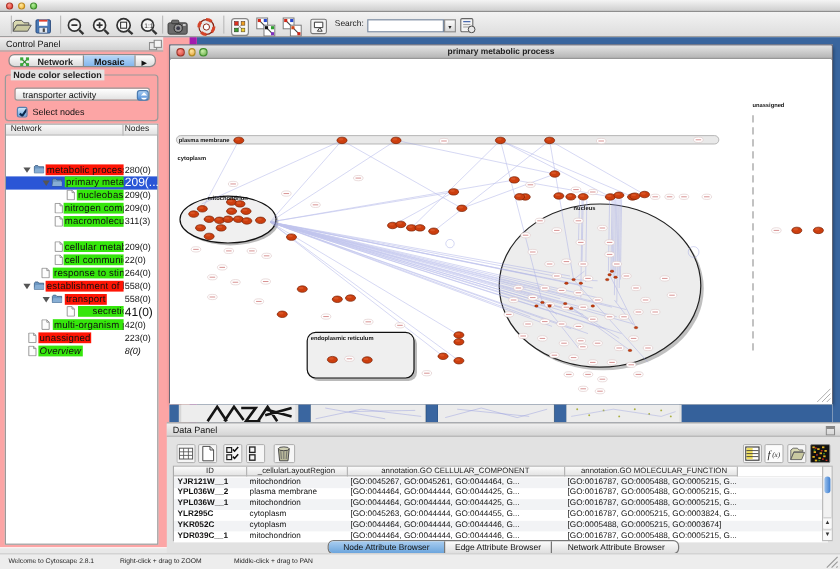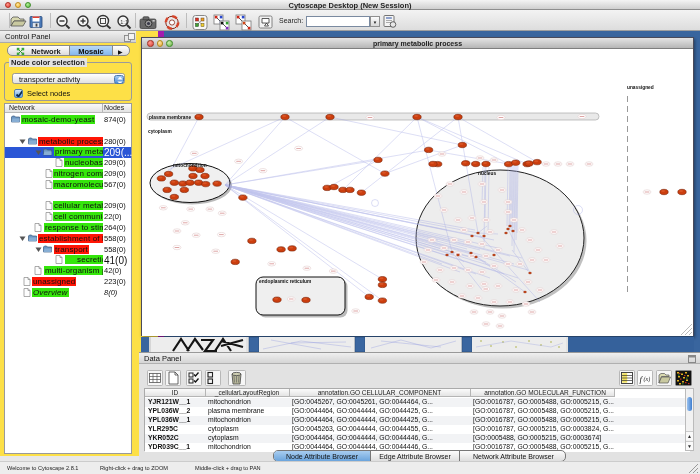--- a/index.html
+++ b/index.html
@@ -5,21 +5,20 @@
 html,body{width:700px;height:474px;overflow:hidden}
 body{font-family:"Liberation Sans",sans-serif;background:#e8e8e8;position:relative}
 .abs{position:absolute}
 svg{display:block}
 .tl{border-radius:50%;width:6px;height:6px;position:absolute;top:2px}
 </style></head><body>
 <div class="abs" style="left:0;top:0;width:700px;height:10px;background:linear-gradient(#f4f4f4,#cfcfcf);border-bottom:1px solid #8e8e8e">
 <div class="tl" style="left:5px;background:radial-gradient(circle at 35% 30%,#ff9a90,#e43b2f);border:0.5px solid #b03025"></div>
 <div class="tl" style="left:15px;background:radial-gradient(circle at 35% 30%,#ffe9a0,#f5b52e);border:0.5px solid #c08b20"></div>
 <div class="tl" style="left:25px;background:radial-gradient(circle at 35% 30%,#b5f09a,#57b93c);border:0.5px solid #3f8f2a"></div>
-<div class="abs" style="left:0;top:1px;width:700px;text-align:center;font-size:7.5px;font-weight:bold;color:#222">Cytoscape Desktop (New Session)</div>
 </div>
 <div class="abs" style="left:0;top:10px;width:700px;height:21px;background:linear-gradient(#f3f3f3,#dddddd);border-bottom:1px solid #9f9f9f">
 <div class="abs" style="left:9px;top:3px;width:1px;height:15px;background:#bdbdbd"></div>
 <div class="abs" style="left:50px;top:3px;width:1px;height:15px;background:#bdbdbd"></div>
 <div class="abs" style="left:135px;top:3px;width:1px;height:15px;background:#bdbdbd"></div>
 <div class="abs" style="left:186px;top:3px;width:1px;height:15px;background:#bdbdbd"></div>
 <svg class="abs" style="left:0;top:0;transform:translateZ(0)" width="700" height="21" viewBox="0 0 700 21">
 
 <path d="M11 16 L11 9 L13 7 L18 7 L20 9 L24 9 L24 11 L14 11 L11 16 Z" fill="#d8d8b0" stroke="#555" stroke-width="0.8"></path>
 <path d="M11 16 L14 11 L26 11 L23 16 Z" fill="#c9c9a0" stroke="#555" stroke-width="0.8"></path>
@@ -105,21 +104,21 @@
 <div class="abs" style="left:370px;top:6px;width:10px;height:11px;background:linear-gradient(#fdfdfd,#d8d8d8);border:1px solid #909090;font-size:4.5px;text-align:center;line-height:11px;color:#222">▼</div>
 <svg class="abs" style="left:383px;top:4px" width="14" height="14" viewBox="0 0 14 14">
 <rect x="1" y="1.5" width="10" height="11" rx="1" fill="#f4f4f4" stroke="#666" stroke-width="0.9"></rect>
 <line x1="3" y1="4" x2="9" y2="4" stroke="#4a6ab0" stroke-width="1.2"></line>
 <line x1="3" y1="6.5" x2="9" y2="6.5" stroke="#999" stroke-width="0.8"></line>
 <line x1="3" y1="8.5" x2="9" y2="8.5" stroke="#999" stroke-width="0.8"></line>
 <circle cx="10" cy="10.5" r="2.8" fill="#e8e8e8" stroke="#444" stroke-width="0.8"></circle>
 </svg>
 </div>
 <div class="abs" style="left:136px;top:31px;width:564px;height:322px;background:#39659e"></div>
-<div class="abs" style="left:0;top:31px;width:164px;height:425px;background:#fde047;border-right:6px solid #a21caf">
+<div class="abs" style="left:0;top:31px;width:164px;height:425px;background:#fca5a5;border-right:6px solid #a21caf">
 <div class="abs" style="left:0;top:0;width:136px;height:12px;background:linear-gradient(#f0f0f0,#d2d2d2);border-bottom:1px solid #aaa">
 <div class="abs" style="left:5px;top:1px;font-size:7.5px;color:#111">Control Panel</div>
 <svg class="abs" style="left:124px;top:1.5px" width="12" height="9" viewBox="0 0 12 9">
         <rect x="0.5" y="2.5" width="6" height="6" fill="#e8e8e8" stroke="#888" stroke-width="0.9"></rect>
         <rect x="4.5" y="0.5" width="6" height="6" fill="#f4f4f4" stroke="#888" stroke-width="0.9"></rect>
       </svg>
 </div>
 
 <div class="abs" style="left:7px;top:14px;width:123px;height:11px;border:1px solid #8a8a8a;border-radius:5px;background:linear-gradient(#ffffff,#dcdcdc);overflow:hidden">
 <div class="abs" style="left:61px;top:0;width:44px;height:11px;background:linear-gradient(#b8d8f8,#79b0ea);border-left:1px solid #8a8a8a;border-right:1px solid #8a8a8a"></div>
@@ -153,28 +152,20 @@
         <path d="M1.5 4.5 L3.5 6.5 L7.5 1" fill="none" stroke="#0a2a50" stroke-width="1.8"></path>
       </svg>
     </div>
 <div class="abs" style="left:27px;top:58px;font-size:7.5px;color:#111">Select nodes</div>
 <div class="abs" style="left:4px;top:72px;width:128px;height:351px;background:#fff;border:1px solid #9a9a9a">
 <div class="abs" style="left:0;top:0;width:126px;height:9px;background:linear-gradient(#fafafa,#e2e2e2);border-bottom:1px solid #b8b8b8">
 <div class="abs" style="left:4px;top:0px;font-size:7px;color:#222">Network</div>
 <div class="abs" style="left:97px;top:0;width:1px;height:9px;background:#b8b8b8"></div>
 <div class="abs" style="left:99px;top:0px;font-size:7px;color:#222">Nodes</div>
 </div>
-<div class="abs" style="left:0;top:10.4px;width:126px;height:10.8px;">
-<svg class="abs" style="left:6px;top:1px" width="9" height="8" viewBox="0 0 9 8">
-          <path d="M0.5 7 L0.5 2 L1.5 1 L3.5 1 L4.5 2 L8.5 2 L8.5 7 Z" fill="#6b96c2" stroke="#3a5a80" stroke-width="0.7"></path>
-          <path d="M0.5 7 L1.5 3.5 L8.5 3.5 L8.5 7 Z" fill="#87aed4"></path>
-        </svg>
-<div class="abs" style="left:16px;top:0.5px;background:#35e60b;font-size:8px;letter-spacing:0.15px;color:#111;padding:0 1px;white-space:nowrap;max-width:82px;overflow:hidden">mosaic-demo-yeast</div>
-<div class="abs" style="left:99px;top:0.5px;font-size:7.5px;color:#111">874(0)</div>
-</div>
 <div class="abs" style="left:0;top:32.0px;width:126px;height:10.8px;">
 <svg class="abs" style="left:14px;top:2px" width="7" height="7" viewBox="0 0 7 7">
           <path d="M0.5 1.5 L6.5 1.5 L3.5 6 Z" fill="#555"></path>
         </svg>
 <svg class="abs" style="left:23px;top:1px" width="9" height="8" viewBox="0 0 9 8">
           <path d="M0.5 7 L0.5 2 L1.5 1 L3.5 1 L4.5 2 L8.5 2 L8.5 7 Z" fill="#6b96c2" stroke="#3a5a80" stroke-width="0.7"></path>
           <path d="M0.5 7 L1.5 3.5 L8.5 3.5 L8.5 7 Z" fill="#87aed4"></path>
         </svg>
 <div class="abs" style="left:33px;top:0.5px;background:#ff1505;font-size:8px;letter-spacing:0.15px;color:#111;padding:0 1px;white-space:nowrap;max-width:65px;overflow:hidden">metabolic process</div>
 <div class="abs" style="left:99px;top:0.5px;font-size:7.5px;color:#111">280(0)</div>
@@ -205,21 +196,21 @@
         </svg>
 <div class="abs" style="left:48px;top:0.5px;background:#35e60b;font-size:8px;letter-spacing:0.15px;color:#111;padding:0 1px;white-space:nowrap;max-width:50px;overflow:hidden">nitrogen compo</div>
 <div class="abs" style="left:99px;top:0.5px;font-size:7.5px;color:#111">209(0)</div>
 </div>
 <div class="abs" style="left:0;top:75.2px;width:126px;height:10.8px;">
 <svg class="abs" style="left:40px;top:0.5px" width="8" height="9" viewBox="0 0 8 9">
           <path d="M1 8.5 L1 0.5 L5 0.5 L7 2.5 L7 8.5 Z" fill="#fdfdfd" stroke="#888" stroke-width="0.7"></path>
           <path d="M5 0.5 L5 2.5 L7 2.5" fill="none" stroke="#888" stroke-width="0.7"></path>
         </svg>
 <div class="abs" style="left:48px;top:0.5px;background:#35e60b;font-size:8px;letter-spacing:0.15px;color:#111;padding:0 1px;white-space:nowrap;max-width:50px;overflow:hidden">macromolecule</div>
-<div class="abs" style="left:99px;top:0.5px;font-size:7.5px;color:#111">567(0)</div>
+<div class="abs" style="left:99px;top:0.5px;font-size:7.5px;color:#111">311(3)</div>
 </div>
 <div class="abs" style="left:0;top:96.8px;width:126px;height:10.8px;">
 <svg class="abs" style="left:40px;top:0.5px" width="8" height="9" viewBox="0 0 8 9">
           <path d="M1 8.5 L1 0.5 L5 0.5 L7 2.5 L7 8.5 Z" fill="#fdfdfd" stroke="#888" stroke-width="0.7"></path>
           <path d="M5 0.5 L5 2.5 L7 2.5" fill="none" stroke="#888" stroke-width="0.7"></path>
         </svg>
 <div class="abs" style="left:48px;top:0.5px;background:#35e60b;font-size:8px;letter-spacing:0.15px;color:#111;padding:0 1px;white-space:nowrap;max-width:50px;overflow:hidden">cellular metabo</div>
 <div class="abs" style="left:99px;top:0.5px;font-size:7.5px;color:#111">209(0)</div>
 </div>
 <div class="abs" style="left:0;top:107.6px;width:126px;height:10.8px;">

